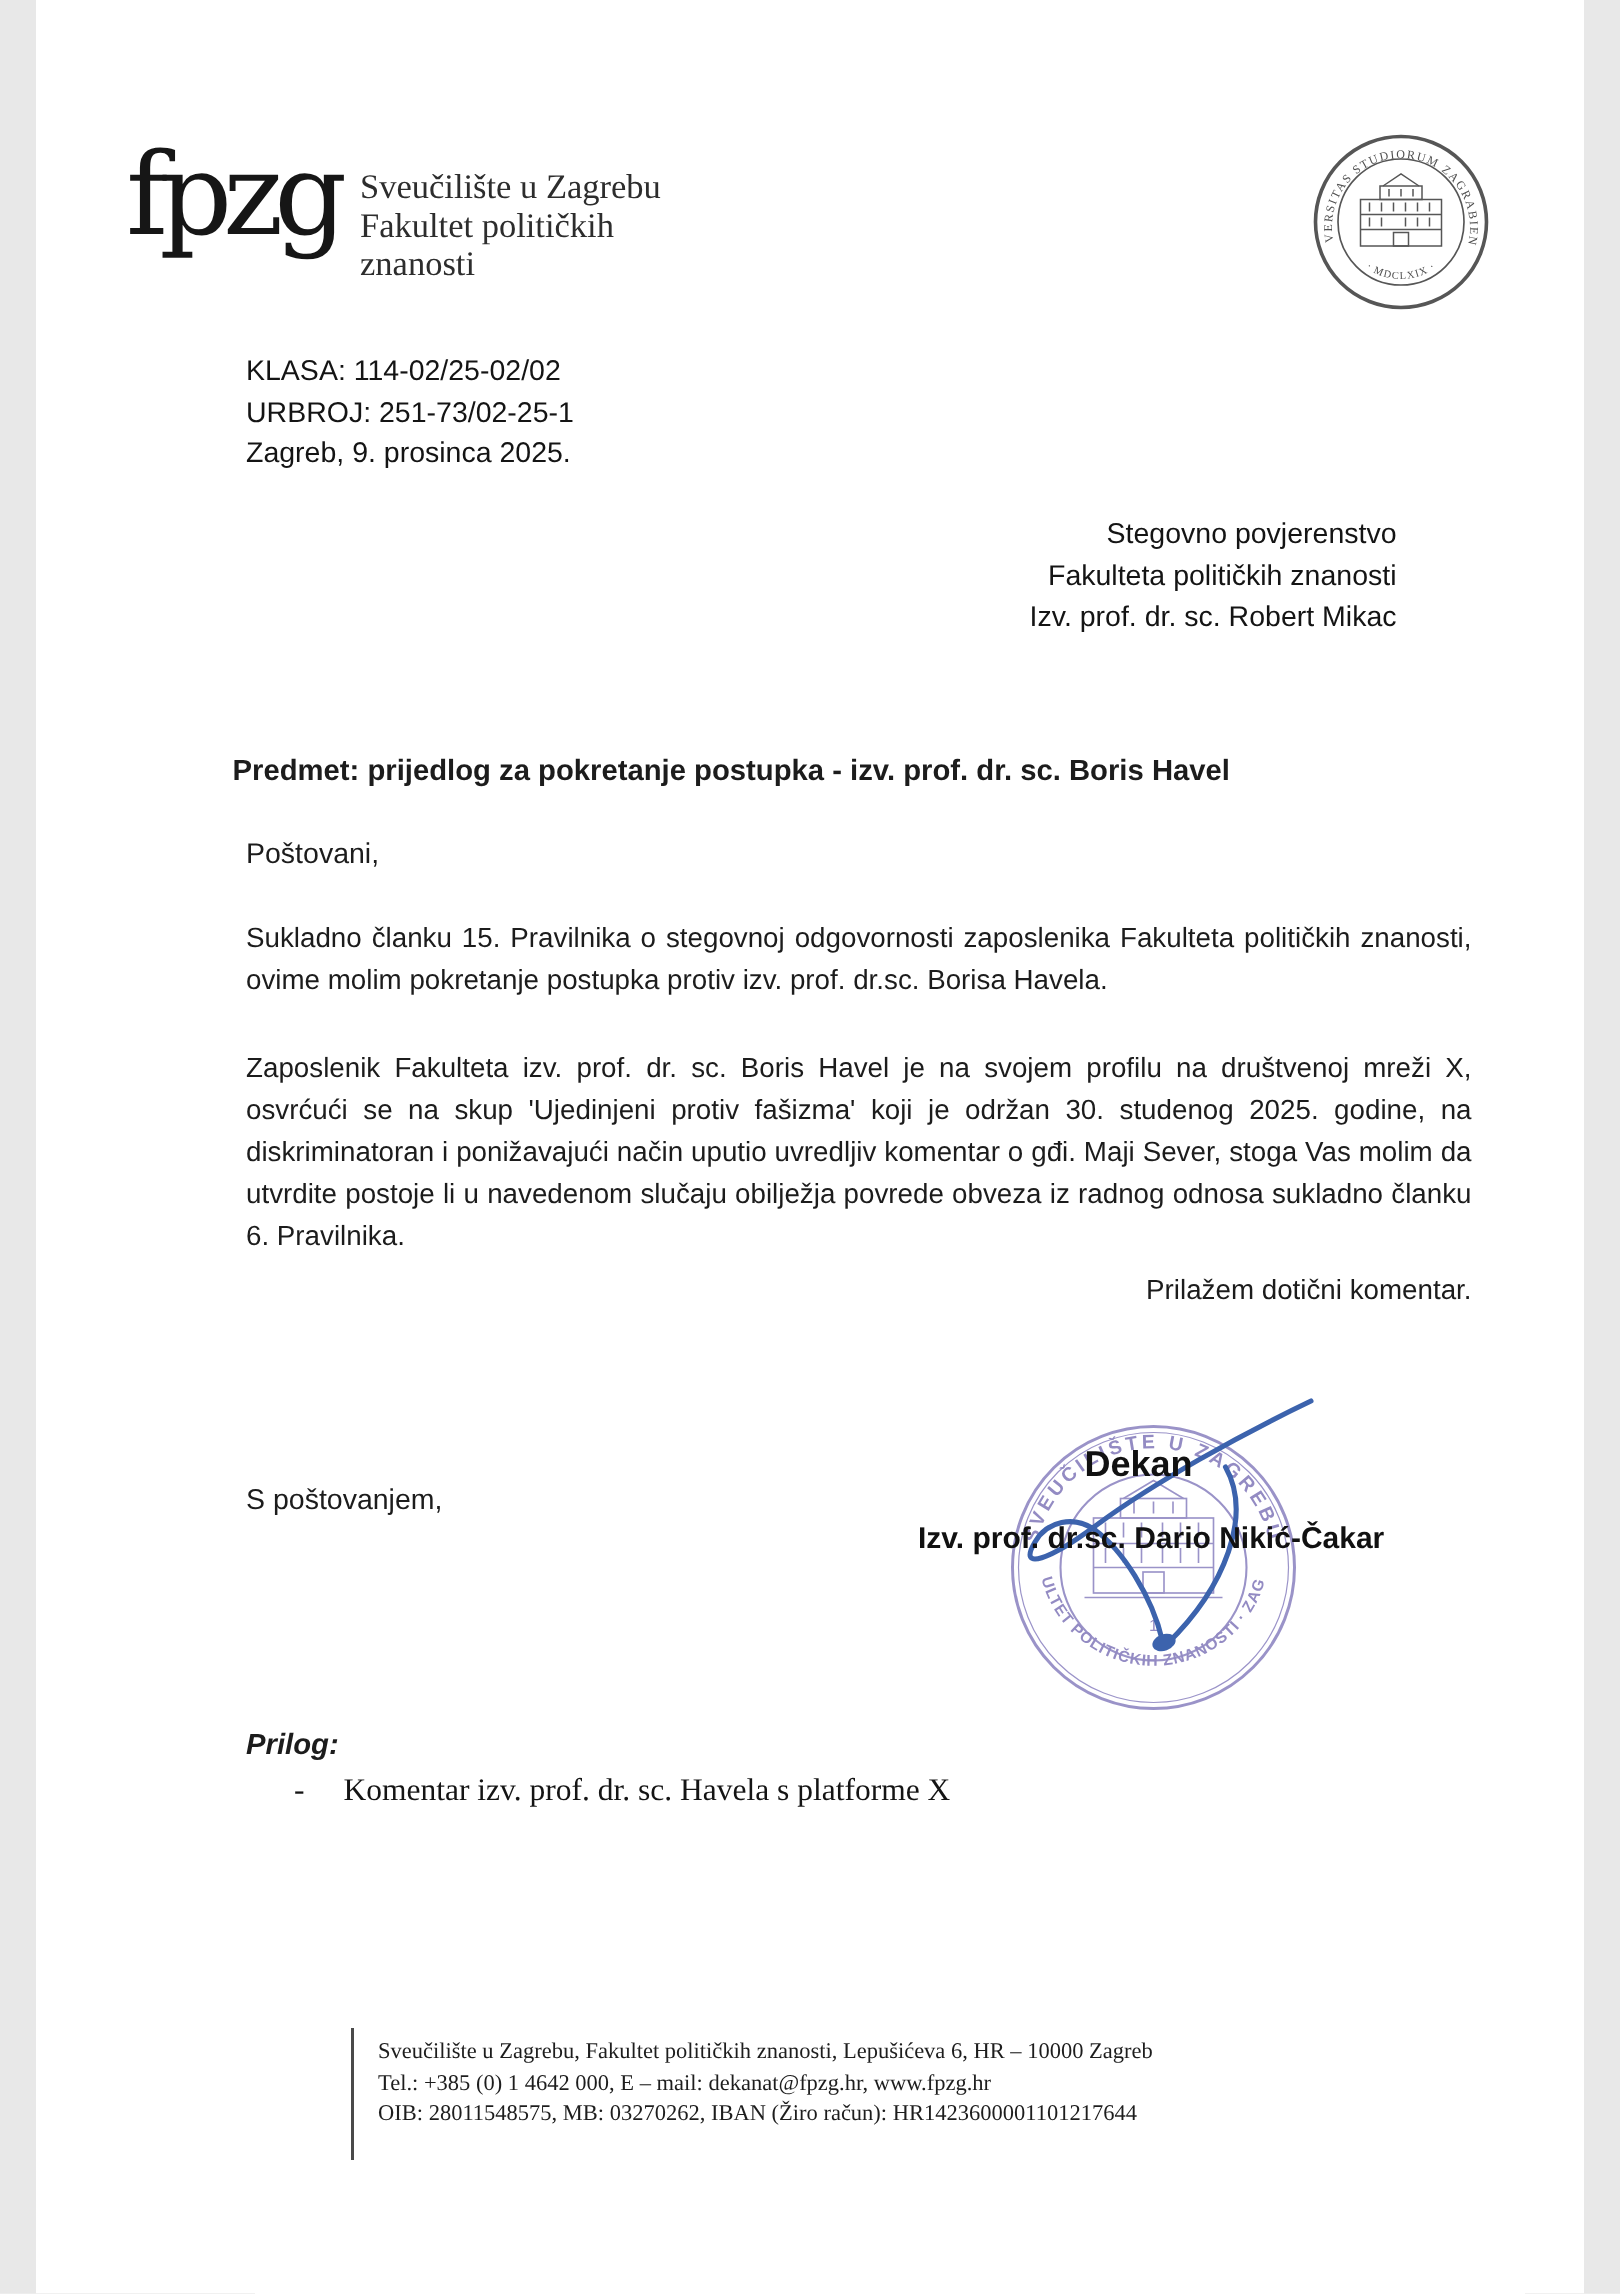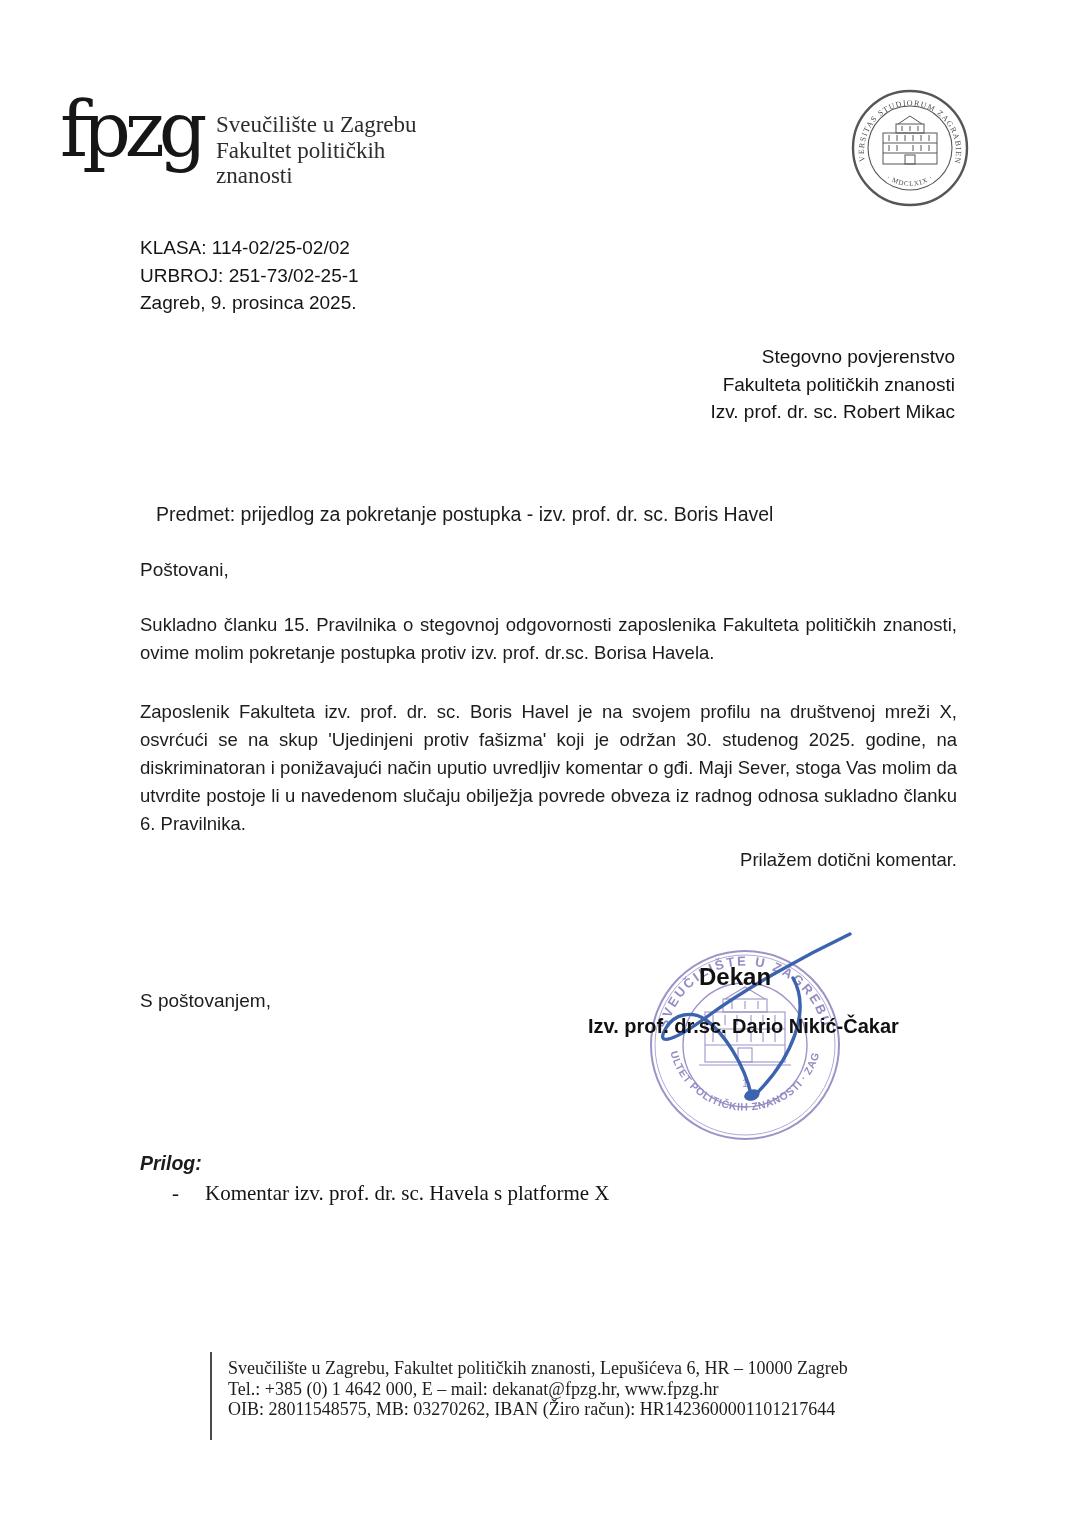--- a/index.html
+++ b/index.html
@@ -1,24 +1,25 @@
 <!DOCTYPE html>
 <html><head>
 <meta charset="utf-8">
 <style>
   html, body { margin: 0; padding: 0; background: #e8e8e8; }
   .page {
     position: relative;
-    width: 1080px;
+    width: 996px;
     height: 1529px;
     margin: 0 auto;
     background: #ffffff;
     overflow: hidden;
     font-family: "Liberation Sans", sans-serif;
     color: #1c1c1c;
+    padding-left: 36px;
   }
   
   .logo-mark {
     position: absolute; left: 60px; top: 92px;
     font-family: "DejaVu Serif", serif;
     font-size: 76px; line-height: 1;
     letter-spacing: -6px; color: #161616;
   }
   .org-name {
     position: absolute; left: 216px; top: 112px;
@@ -30,21 +31,21 @@
   .ref-block {
     position: absolute; left: 140px; top: 234px;
     font-size: 19px; line-height: 27.5px; color: #141414;
   }
   
   .recipient {
     position: absolute; right: 125px; top: 343px;
     text-align: right; font-size: 19px; line-height: 27.5px; color: #141414;
   }
   
-  .subject  { position: absolute; left: 156px; top: 503px; width: 820px; font-size: 19.5px; font-weight: normal; }
+  .subject  { position: absolute; left: 131px; top: 503px; width: 820px; font-size: 19.5px; font-weight: bold; }
   .salut    { position: absolute; left: 140px; top: 559px; font-size: 19px; }
   .para     { position: absolute; left: 140px; width: 817px; font-size: 18.5px; line-height: 28px; text-align: justify; }
   .p1 { top: 611px; }
   .p2 { top: 698px; }
   .p3 { top: 846px; text-align: right; }
   .closing  { position: absolute; left: 140px; top: 990px; font-size: 19px; }
   
   .stamp    { position: absolute; left: 645px; top: 945px; width: 200px; height: 200px; opacity: 0.82; }
   .sig-ink  { position: absolute; left: 596px; top: 926px; width: 280px; height: 215px; }
   .dean-title {
@@ -63,21 +64,21 @@
   }
   .prilog-item .bullet { display: inline-block; width: 33px; }
   
   .footer-bar {
     position: absolute; left: 210px; top: 1352px;
     width: 2px; height: 88px; background: #4a4a4a;
   }
   .footer-text {
     position: absolute; left: 228px; top: 1358px;
     font-family: "Liberation Serif", serif;
-    font-size: 18px; line-height: 20.5px; color: #1d1d1d;
+    font-size: 15px; line-height: 20.5px; color: #1d1d1d;
   }
   .seal-stroke { fill: none; stroke: #565656; }
   .seal-text { font-family: "Liberation Serif", serif; fill: #4f4f4f; }
   .stamp-stroke { fill: none; stroke: #857cbd; }
   .stamp-text { font-family: "Liberation Sans", sans-serif; fill: #7c72b6; }
 </style>
 </head>
 <body>
 
 <div class="page">

